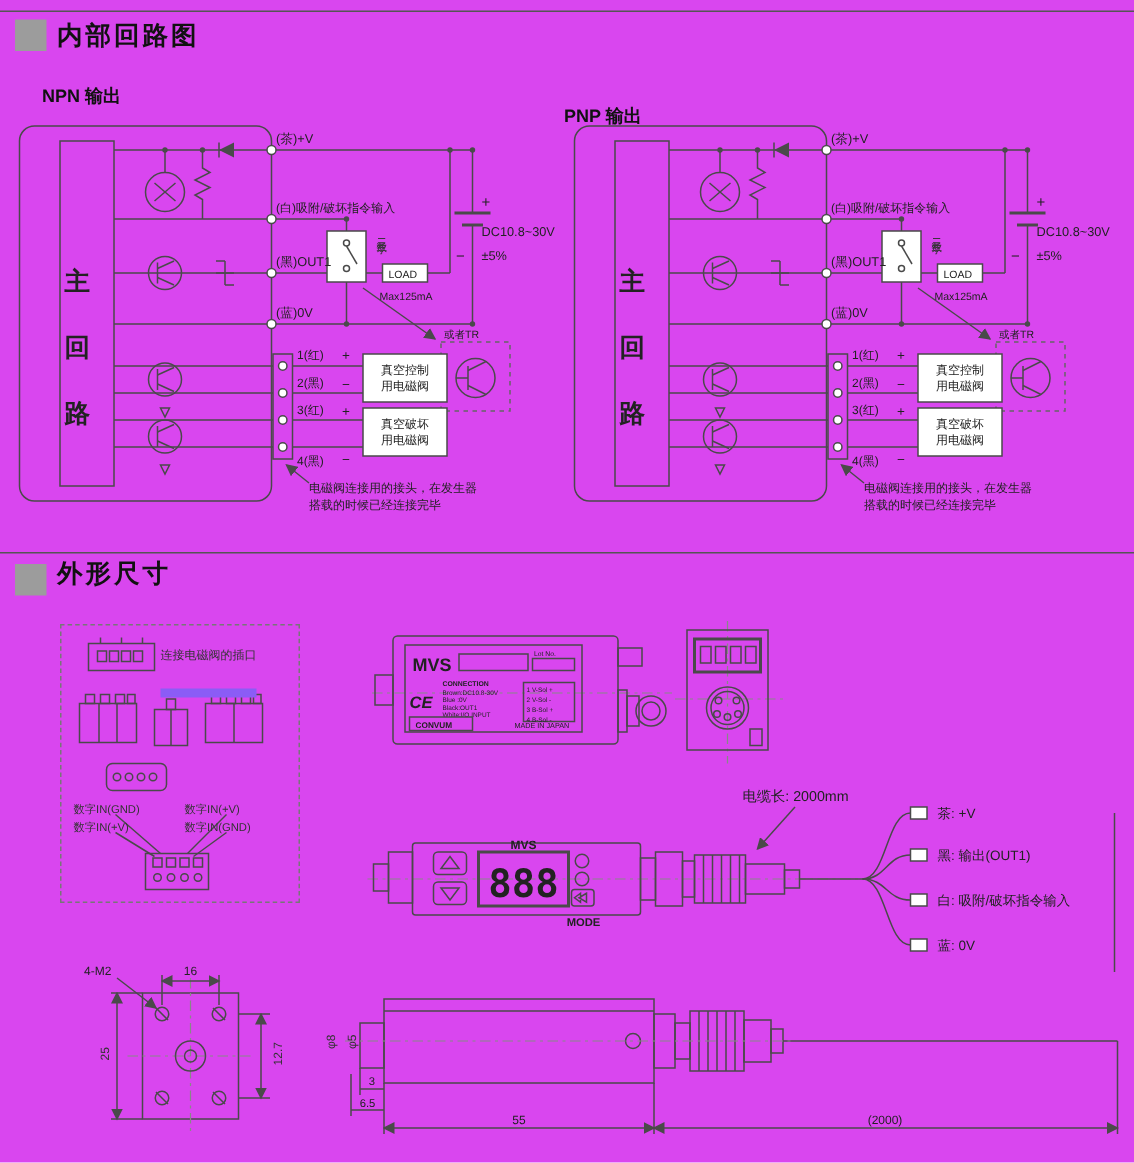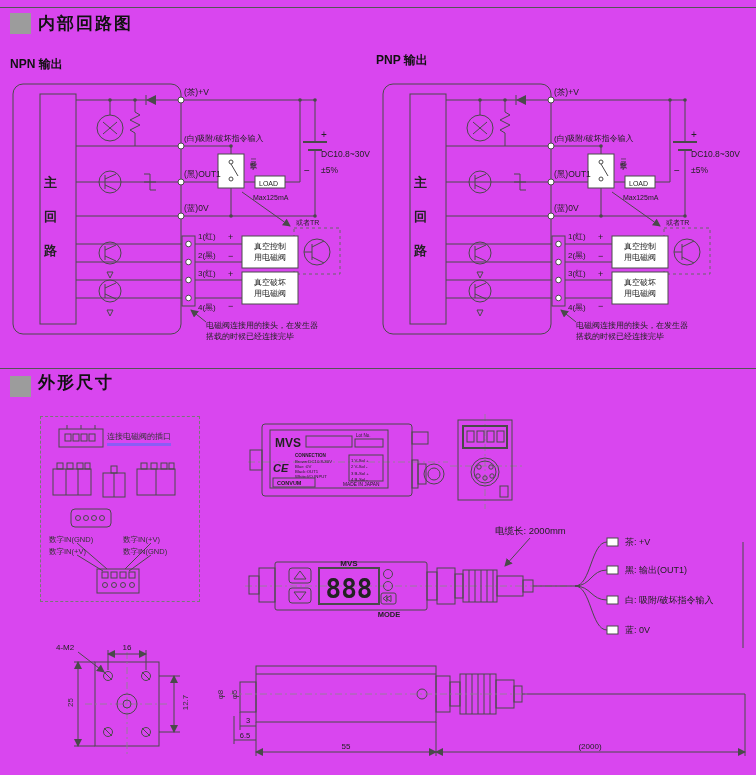--- a/index.html
+++ b/index.html
@@ -3,48 +3,48 @@
 <meta charset="utf-8">
 <style>
   html,body{margin:0;padding:0;background:#fff}
   .page{position:relative;width:756px;height:775px;background:#d946ef;overflow:hidden;
         font-family:"Liberation Sans",sans-serif;color:#222}
   .abs{position:absolute}
   .rule{position:absolute;left:0;width:756px;height:1px;background:#555}
   .sq{position:absolute;width:21px;height:21px;background:#9c9c9c}
   .sec-title{position:absolute;font-size:17px;font-weight:bold;color:#111;letter-spacing:2px}
   .sub{position:absolute;font-size:12px;font-weight:bold;color:#111}
-  .stack{position:absolute;width:15px;font-size:13px;font-weight:bold;line-height:2.6;
+  .stack{position:absolute;width:15px;font-size:17px;font-weight:bold;line-height:2.6;
          text-align:center;word-break:break-all;color:#222}
   .vlabel{position:absolute;writing-mode:vertical-rl;font-size:7px;color:#333;letter-spacing:1px}
   .rot{position:absolute;font-size:8px;color:#333;transform:rotate(-90deg);transform-origin:center}
   .dashedbox{position:absolute;border:1px dashed #777}
-  .socket-note{position:absolute;font-size:8px;color:#333;border-bottom:3px solid #8b5cf6;padding-bottom:1px}
+  .socket-note{position:absolute;font-size:8px;color:#333;border-bottom:6px solid #8b5cf6;padding-bottom:17px}
   .sollabel{position:absolute;font-size:7.5px;color:#333;white-space:nowrap}
   svg{display:block;position:absolute;overflow:visible}
   svg text{fill:#222;font-family:"Liberation Sans",sans-serif}
   svg .ln{stroke:#4a4a4a;stroke-width:1;fill:none}
   svg .thk{stroke:#4a4a4a;stroke-width:2;fill:none}
   svg .fillw{fill:#fff;stroke:#4a4a4a;stroke-width:1}
   svg .dark{fill:#4a4a4a;stroke:none}
   svg .dash{stroke:#888;stroke-width:0.8;fill:none;stroke-dasharray:7 3 2 3}
   svg .dotb{stroke:#666;stroke-width:1;fill:none;stroke-dasharray:3 3}
   .mono{font-family:"DejaVu Sans Mono",monospace}
 </style>
 </head>
 <body>
 
 <div class="page">
 
   <div class="rule" style="top:7px"></div>
   <div class="sq" style="left:10px;top:13px"></div>
   <div class="sec-title" style="left:38px;top:12px">内部回路图</div>
 
-  <div class="sub" style="left:10px;top:56px">NPN 输出</div>
-  <div class="sub" style="left:376px;top:52px">PNP 输出</div>
+  <div class="sub" style="left:28px;top:56px">NPN 输出</div>
+  <div class="sub" style="left:376px;top:69px">PNP 输出</div>
 
   <div class="abs" style="left:10px;top:76px;width:362px;height:272px">
     <svg width="362" height="272" viewBox="0 0 362 272">
       <defs>
         <marker id="arrN" markerWidth="8" markerHeight="8" refX="7" refY="4" orient="auto">
           <path d="M0,0 L8,4 L0,8 z" fill="#4a4a4a"></path>
         </marker>
       </defs>
       <g>
         <rect class="ln" x="3" y="8" width="168" height="250" rx="10"></rect>

